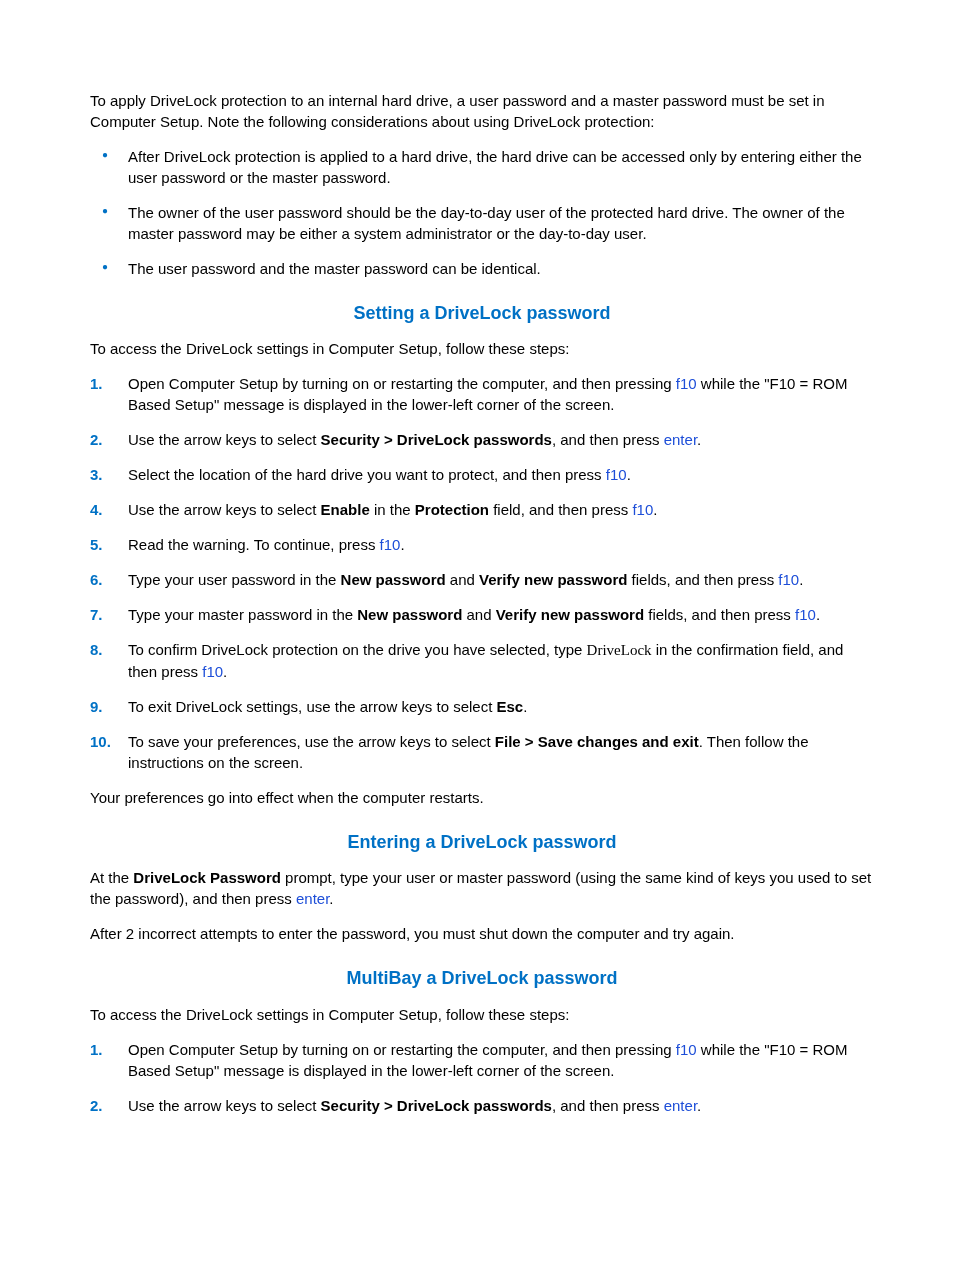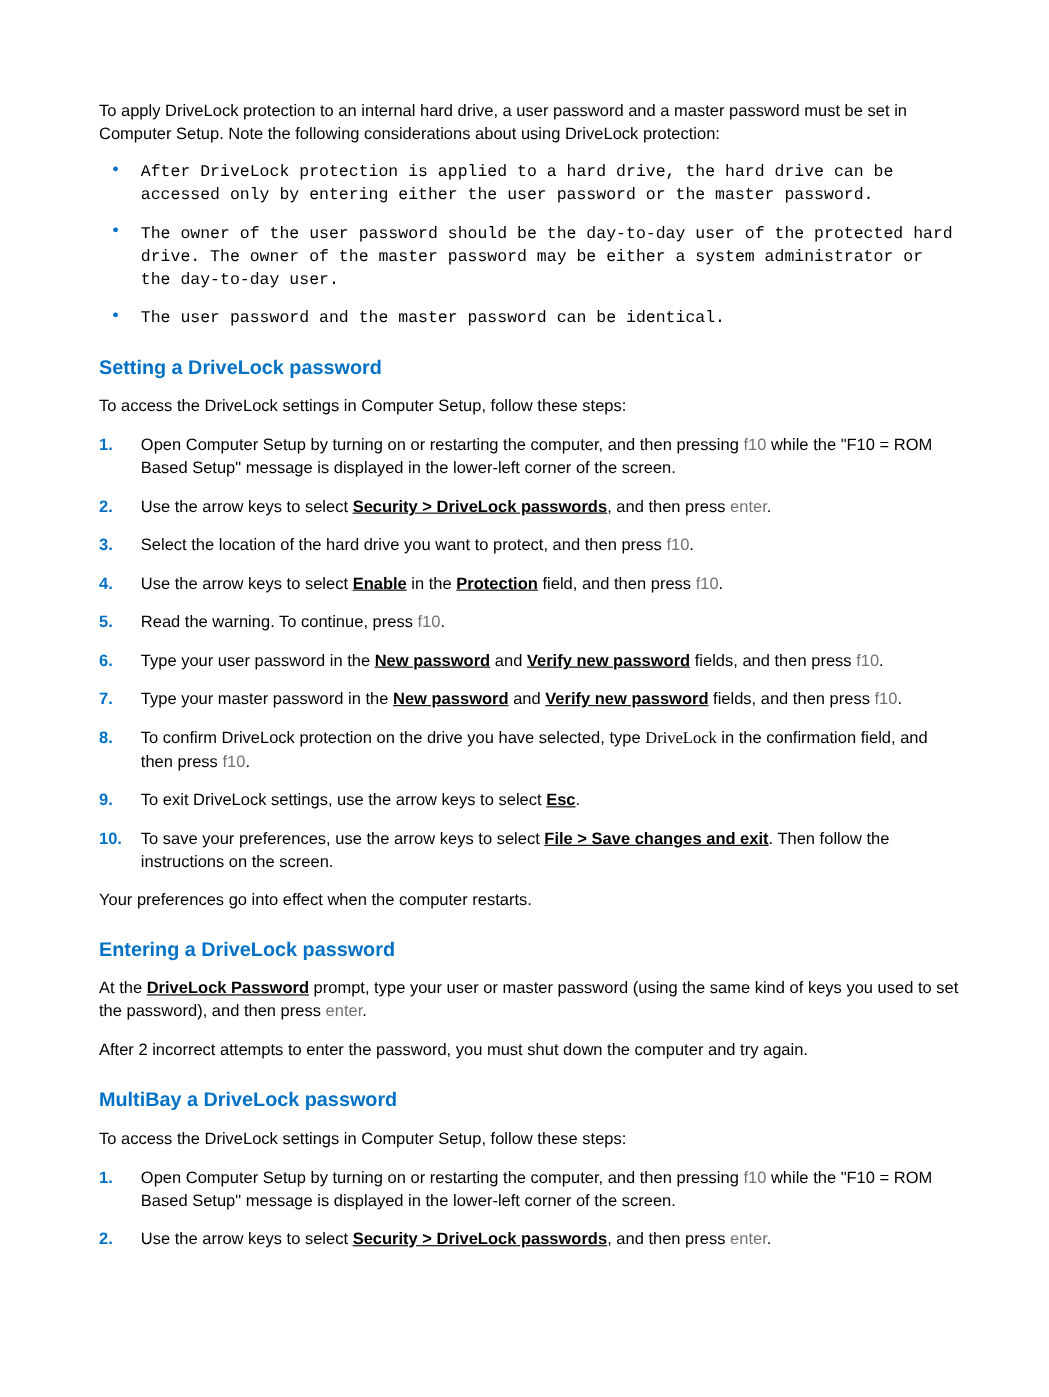--- a/index.html
+++ b/index.html
@@ -12,26 +12,26 @@
     width: 954px;
     box-sizing: border-box;
   }
   .content-block { }
   p { margin: 0 0 14px 0; }
   h2 {
     color: #0071c5;
     font-size: 18px;
     font-weight: bold;
     margin: 22px 0 12px 0;
+    text-align: center;
   }
   ul.bullets {
     list-style: none;
     padding: 0;
     margin: 0 0 4px 0;
-    font-family: Liberation Mono, monospace;
   }
   ul.bullets li {
     position: relative;
     padding-left: 38px;
     margin-bottom: 14px;
   }
   ul.bullets li::before {
     content: "●";
     color: #0071c5;
     position: absolute;
@@ -52,23 +52,23 @@
     margin-bottom: 14px;
   }
   ol.numbered li::before {
     content: counter(item) ".";
     color: #0071c5;
     font-weight: bold;
     position: absolute;
     left: 0;
     top: 0;
   }
-  .blue { color: #737373; }
+  .blue { color: #1d4ed8; }
   .mono { font-family: Liberation Serif, serif; }
-  b { font-weight: bold; text-decoration: underline; }
+  b { font-weight: bold; }
 </style>
 </head>
 <body>
 
 <div class="content-block">
   <p>To apply DriveLock protection to an internal hard drive, a user password and a master password must be set in Computer Setup. Note the following considerations about using DriveLock protection:</p>
   <ul class="bullets">
     <li>After DriveLock protection is applied to a hard drive, the hard drive can be accessed only by entering either the user password or the master password.</li>
     <li>The owner of the user password should be the day-to-day user of the protected hard drive. The owner of the master password may be either a system administrator or the day-to-day user.</li>
     <li>The user password and the master password can be identical.</li>

